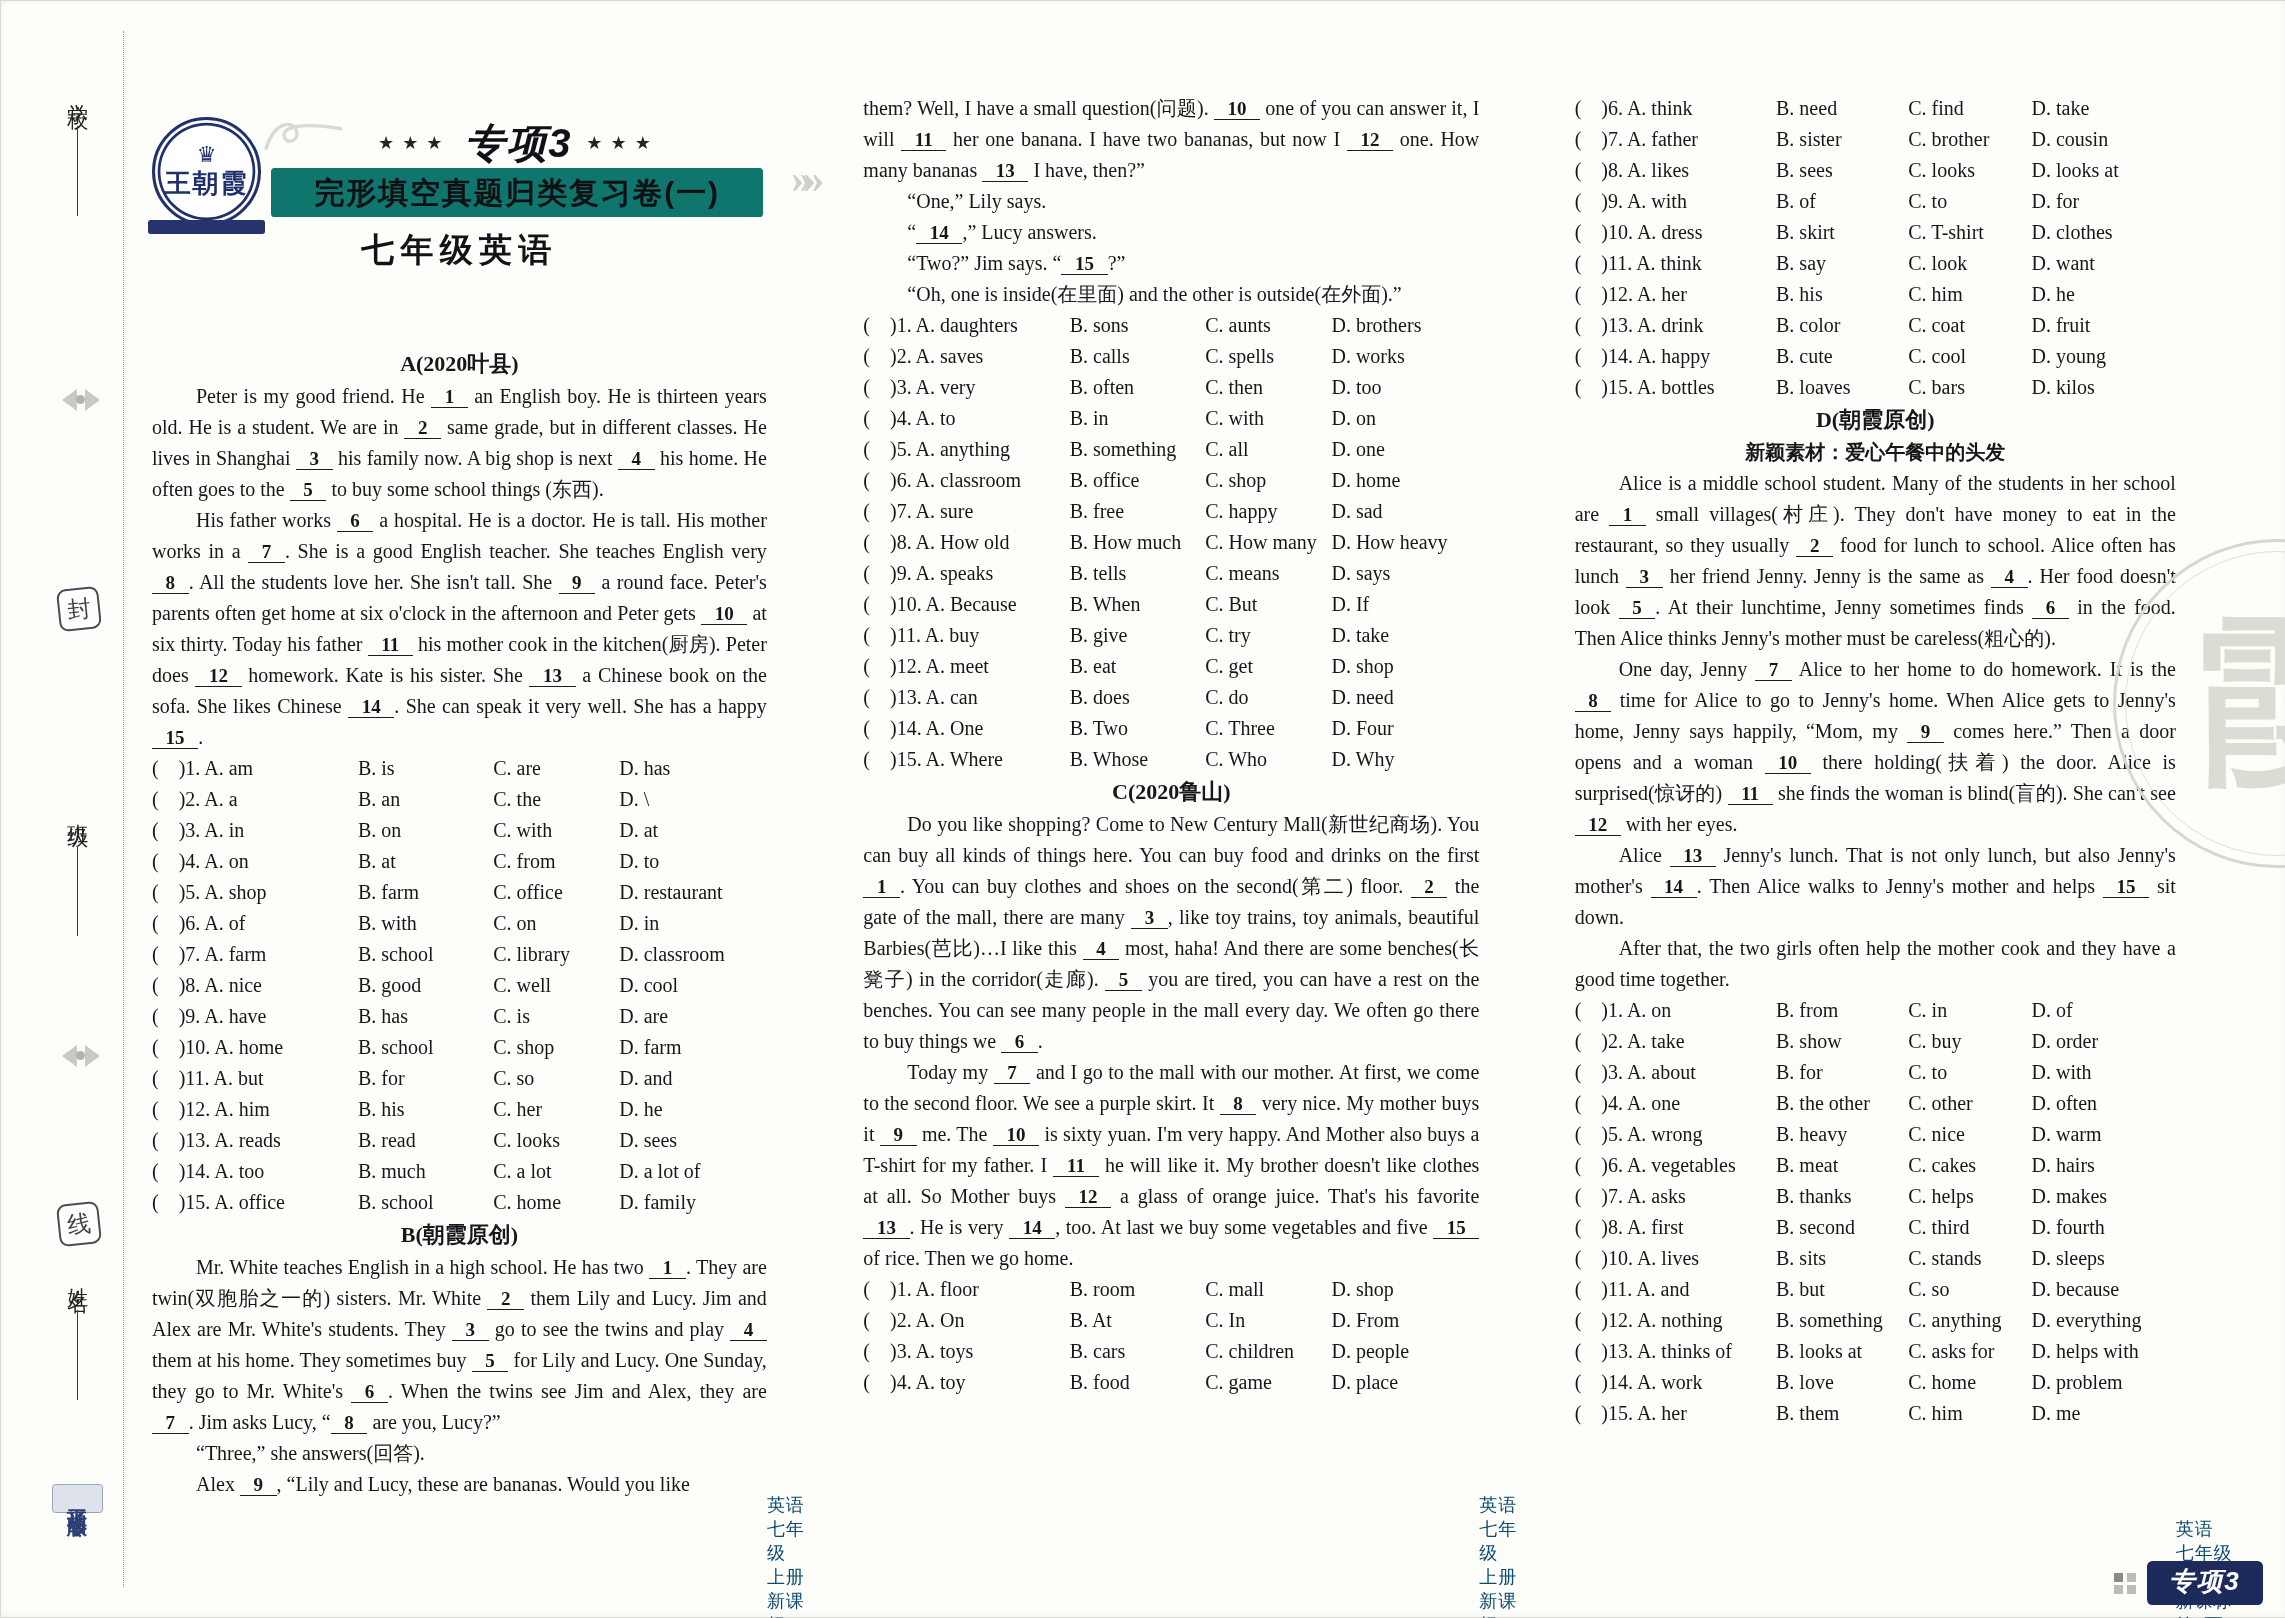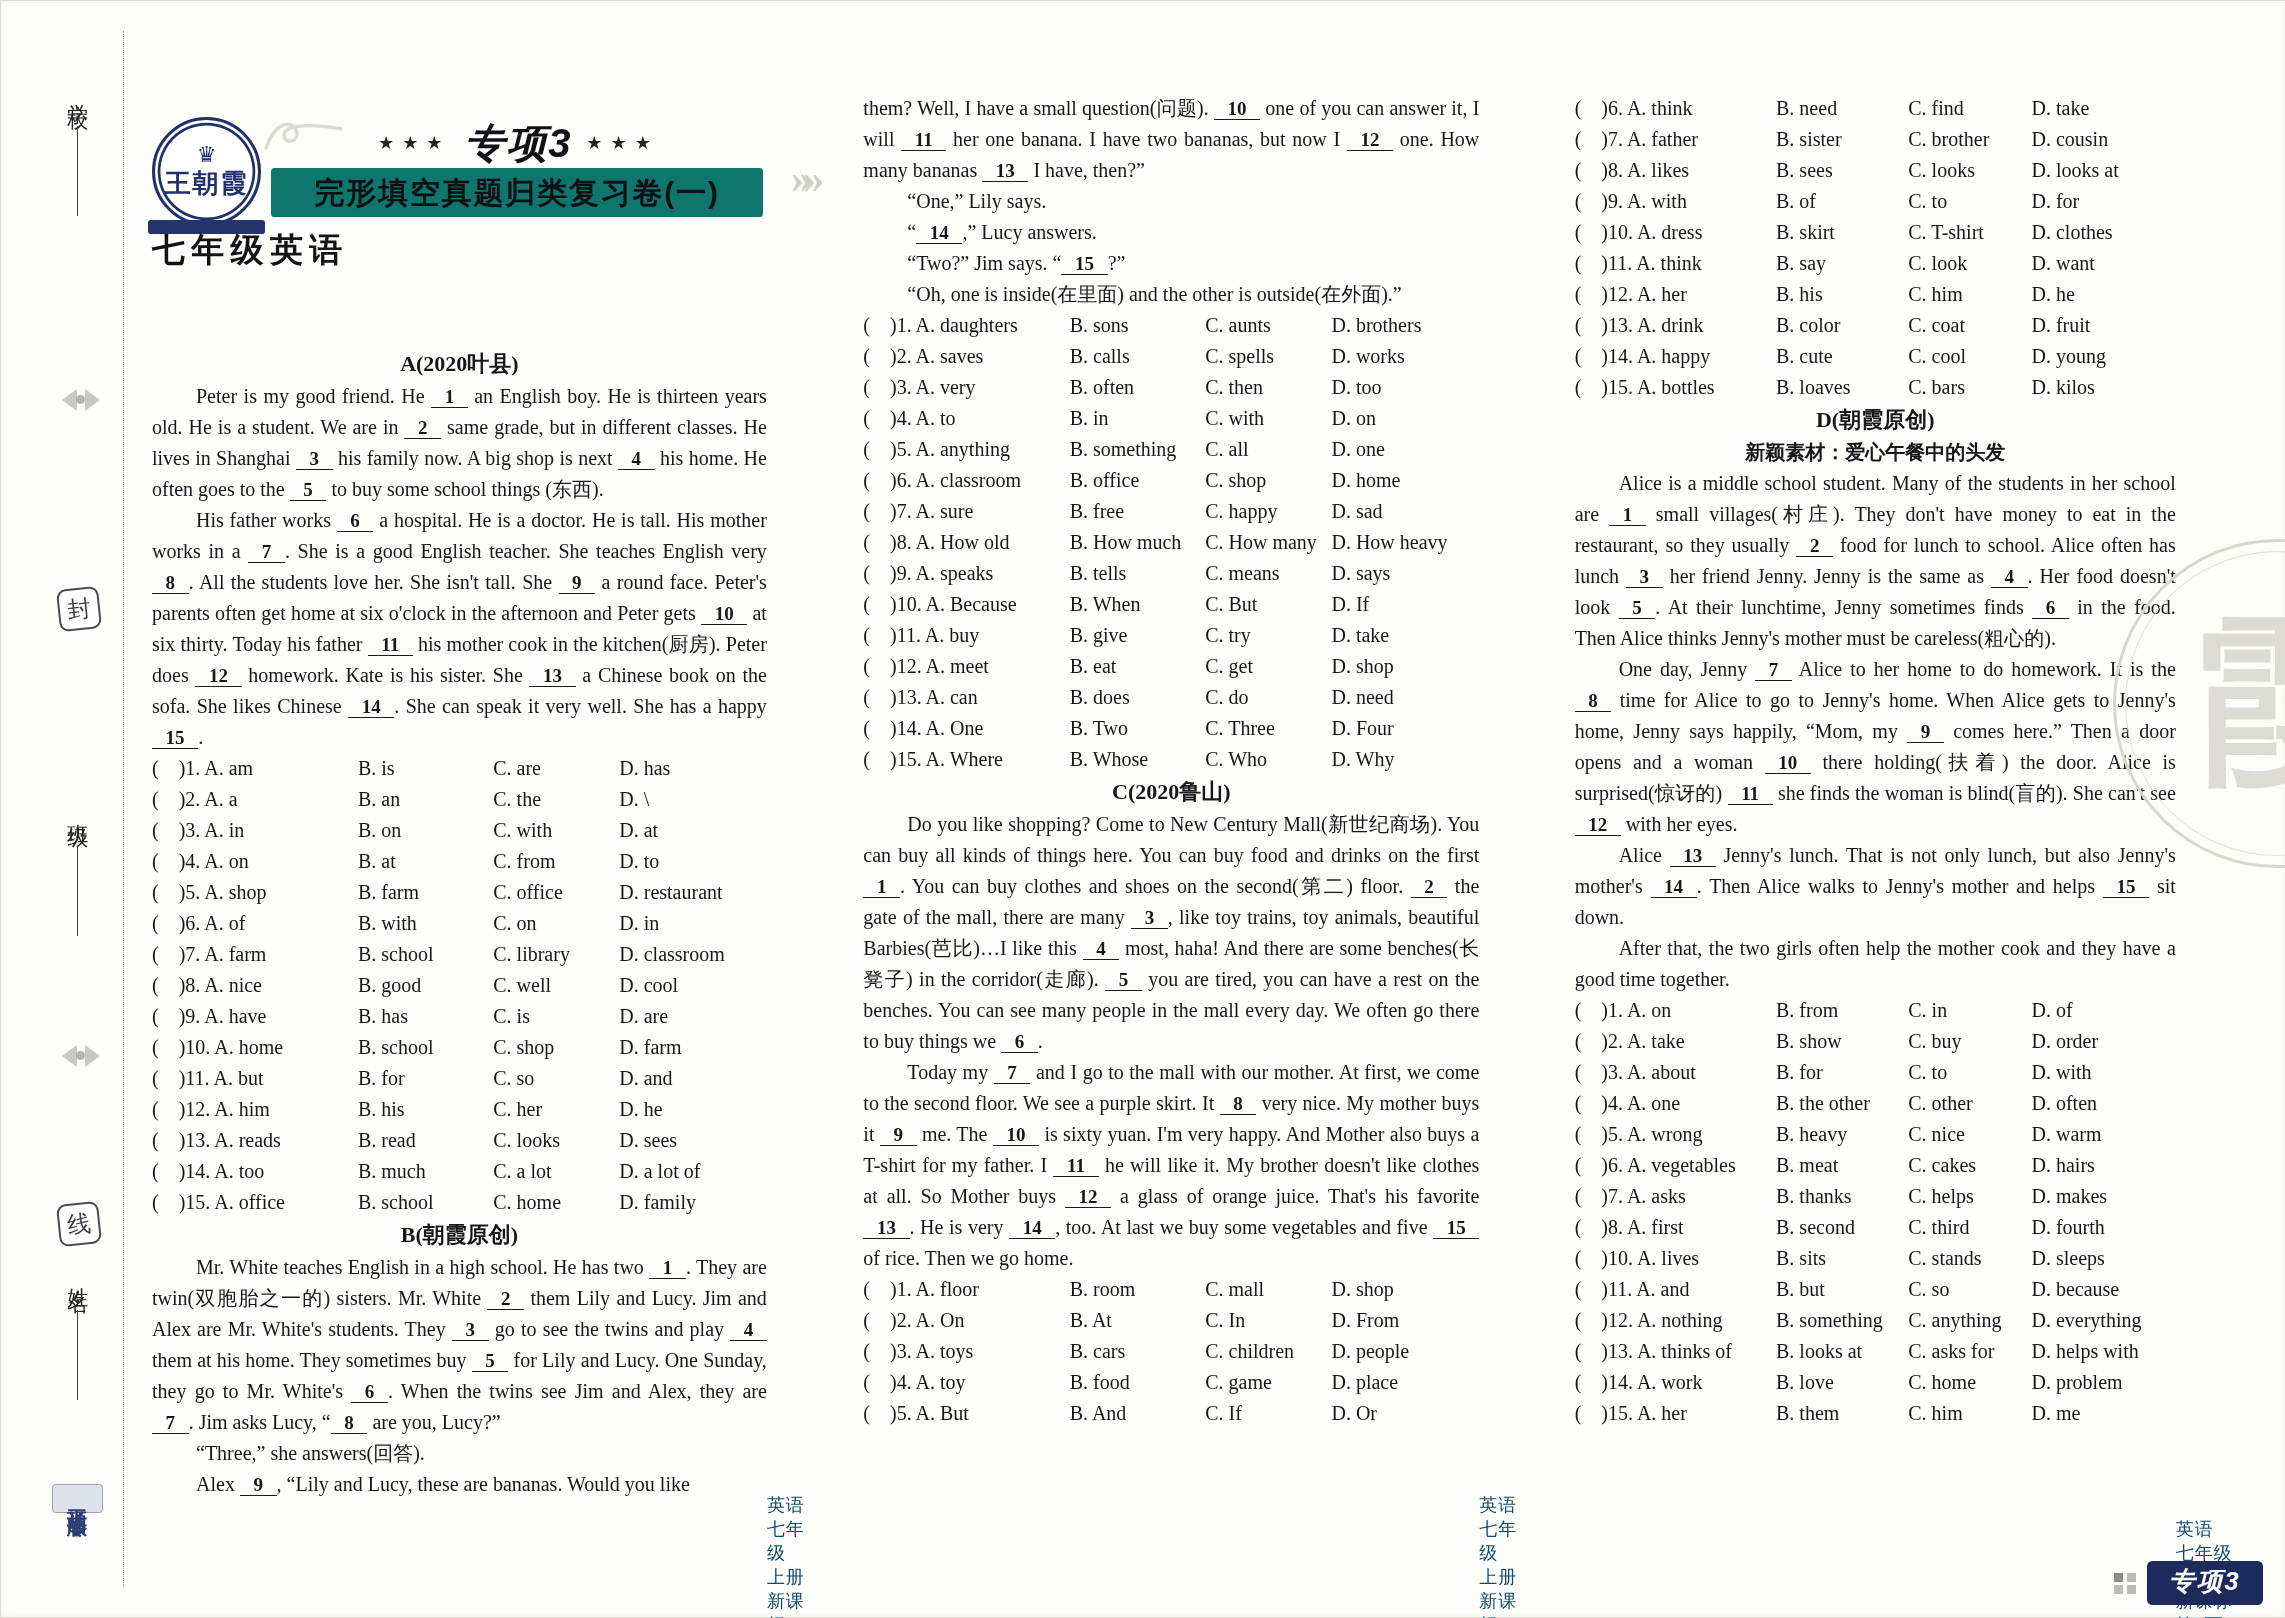--- a/index.html
+++ b/index.html
@@ -42,21 +42,21 @@
   .title-line { margin-left:118px; padding-top:9px; text-align:center;margin-top:24px; }
   .stars { font-size:18px; letter-spacing:8.1px; color:#242428; vertical-align:middle; }
   .badge-title { font-size:40px; font-weight:bold; font-style:italic; letter-spacing:1.8px;
                  font-family:"Liberation Sans",sans-serif; color:#101016; padding:0 9px; vertical-align:middle; }
   .banner { position:relative; margin:9px 3.6px 0 119px; height:49px; background:#0f766e; border-radius:3.6px;
             display:flex; align-items:center; justify-content:center; }
   .banner-text { font-family:"Liberation Sans",sans-serif; font-weight:bold; font-size:30px;
                  letter-spacing:1.8px; color:#0f0f14; }
   .chev { position:absolute; right:-52px; top:-3.6px; font-size:42px; font-weight:bold;
           color:#cfcfc8; letter-spacing:-9px; }
-  .grade { text-align:left; margin-top:18px; font-size:33px; font-weight:bold; letter-spacing:6.3px; color:#121217; }
+  .grade { text-align:center; margin-top:18px; font-size:33px; font-weight:bold; letter-spacing:6.3px; color:#121217; }
 
   
   .sidebar { position:absolute; left:47px; top:0; width:85px; height:100%; font-family:"Liberation Sans",sans-serif; }
   .binding-line { position:absolute; left:76px; top:31px; bottom:31px; border-left:1.8px dotted #9c9c95; }
   .side-field { position:absolute; left:7.2px; width:47px; display:flex; flex-direction:column; align-items:center; color:#222; }
   .side-label { writing-mode:vertical-rl; text-orientation:upright; font-size:21px; letter-spacing:4.5px; }
   .side-line { width:0; height:90px; border-left:1.8px solid #3c3c3c; margin-top:4.5px; }
   .side-seal { position:absolute; left:11px; width:42px; height:42px; border:2.7px solid #4c4d54; border-radius:9px;
                display:flex; align-items:center; justify-content:center; font-size:23.5px; color:#3e3f46;
                background:rgba(255,255,255,.65); transform:rotate(-6deg);
@@ -372,26 +372,20 @@
               <span class="q-cell">B. cars</span>
               <span class="q-cell">C. children</span>
               <span class="q-cell">D. people</span>
             </div>
             <div class="q-row">
               <span class="q-cell"><span class="paren">(  )</span>4. A. toy</span>
               <span class="q-cell">B. food</span>
               <span class="q-cell">C. game</span>
               <span class="q-cell">D. place</span>
             </div>
-            <div class="q-row">
-              <span class="q-cell"><span class="paren">(  )</span>5. A. But</span>
-              <span class="q-cell">B. And</span>
-              <span class="q-cell">C. If</span>
-              <span class="q-cell">D. Or</span>
-            </div>
           </div>
         </div>
         <div class="col-footer">英语　七年级　上册　新课标　第2页　共3页</div>
       </div>
       <div class="col">
         <div class="col-content">
           <div class="q-block">
             <div class="q-row">
               <span class="q-cell"><span class="paren">(  )</span>6. A. think</span>
               <span class="q-cell">B. need</span>

